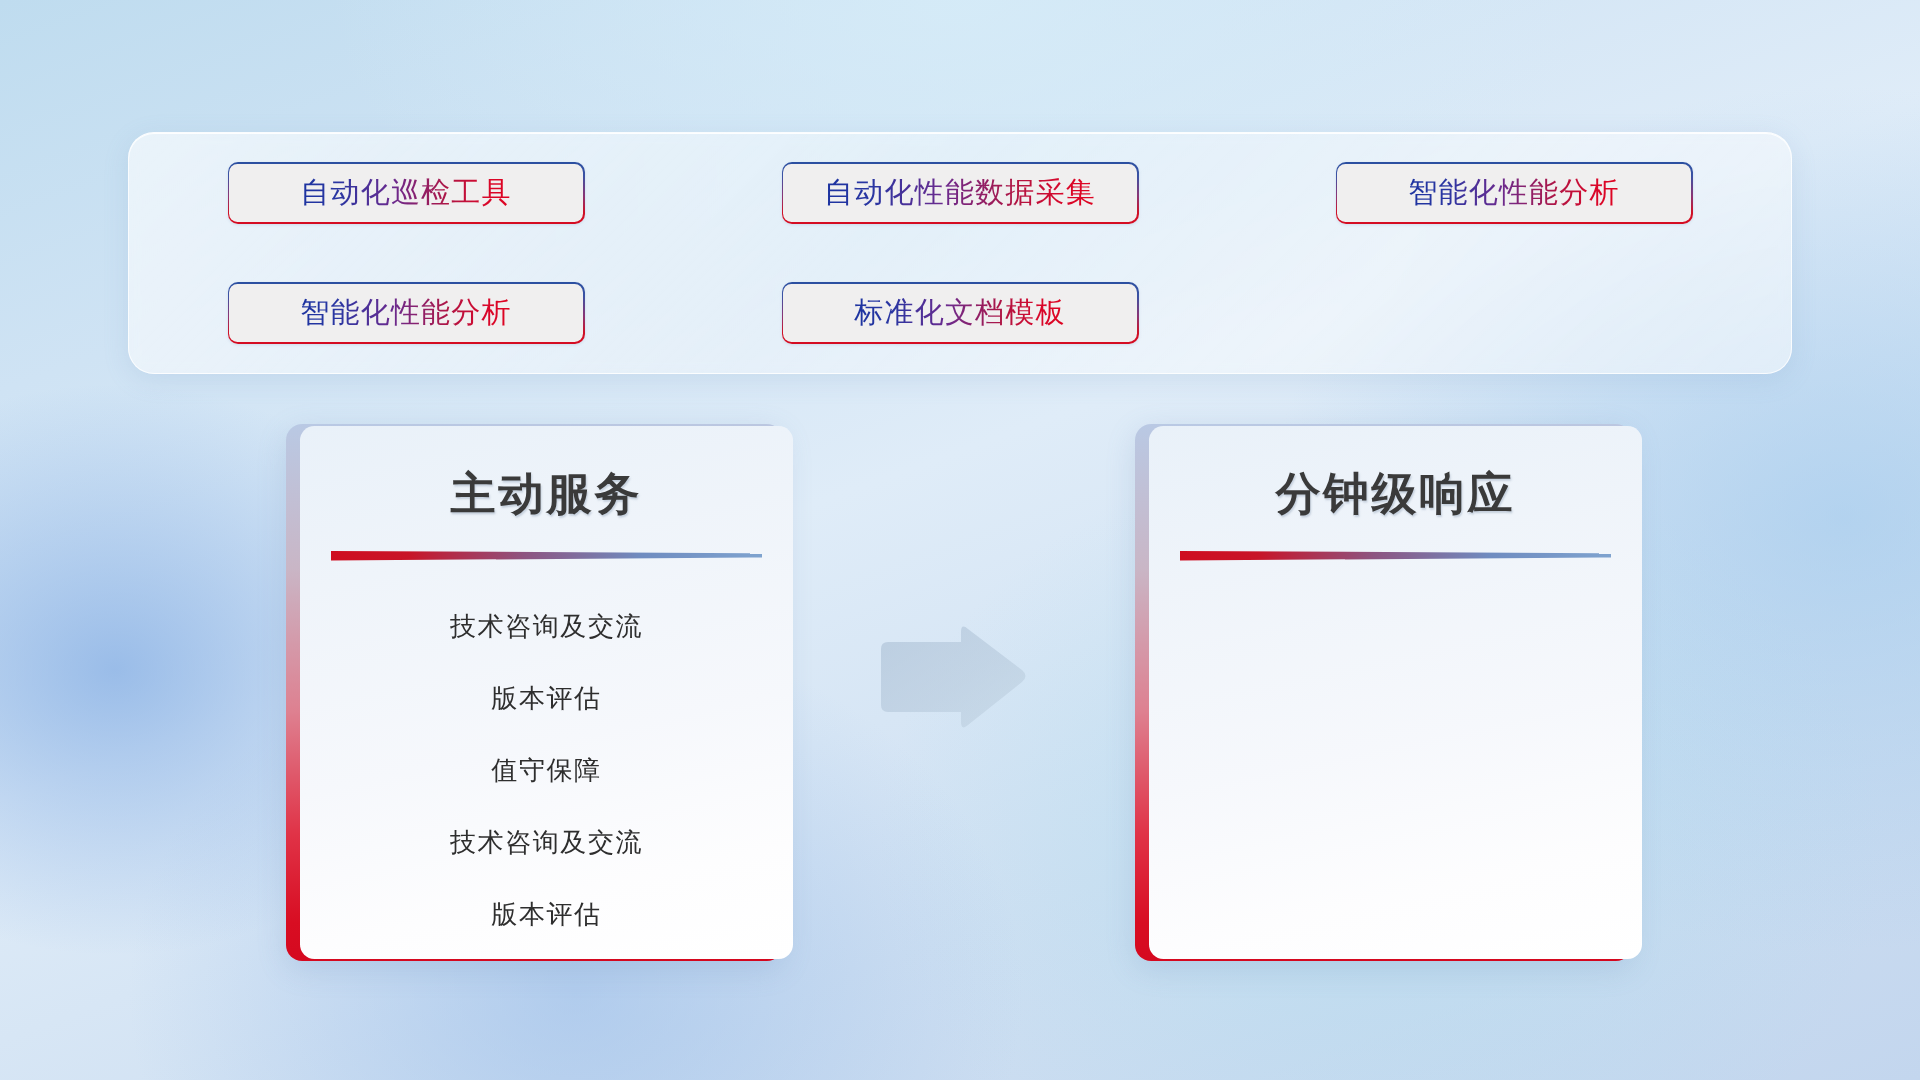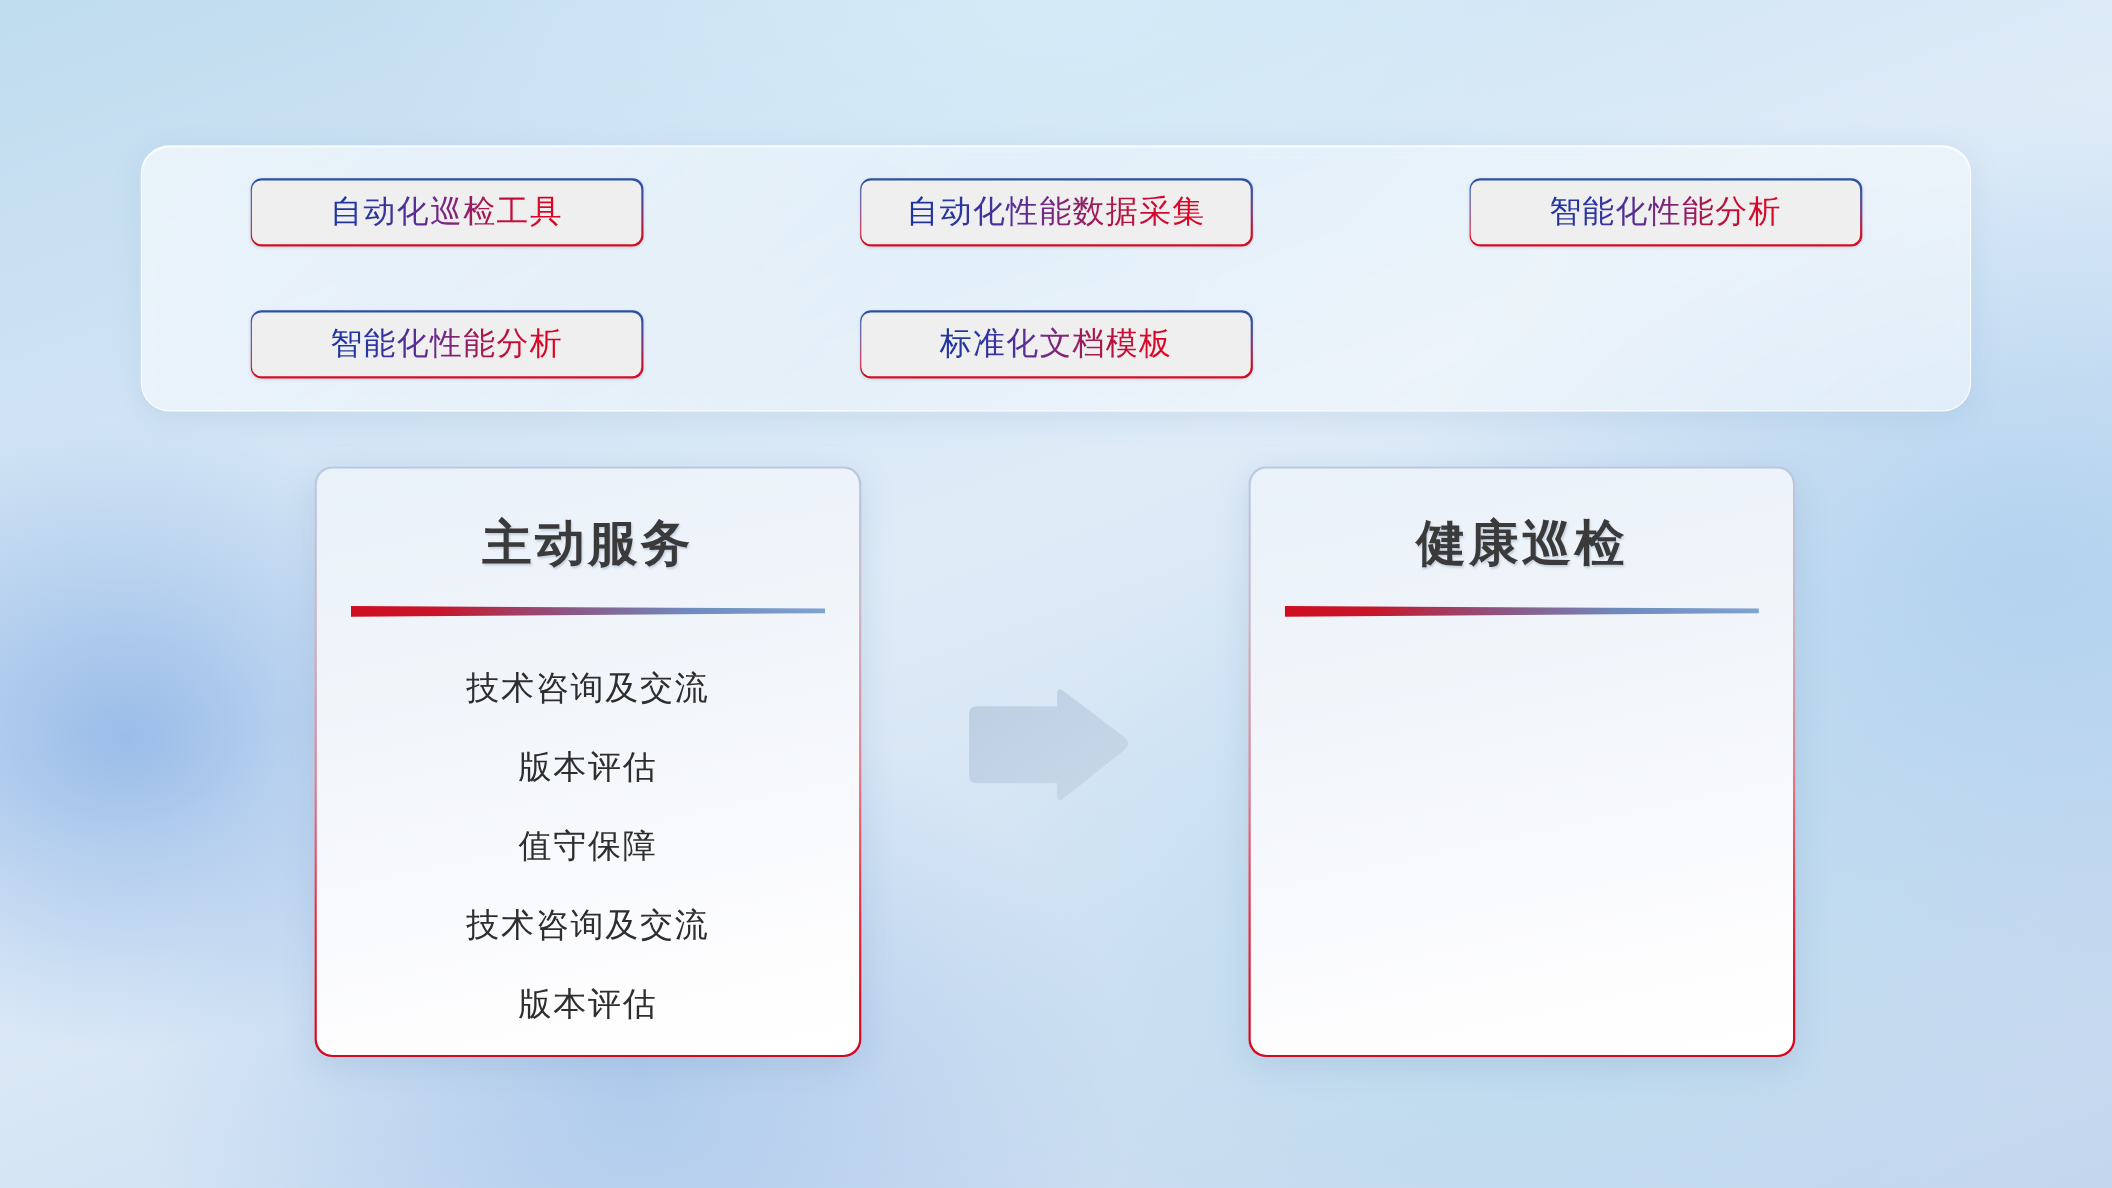--- a/index.html
+++ b/index.html
@@ -77,20 +77,21 @@
     padding:1.7px;
     background:linear-gradient(178deg, #b9c9e4 0%, #c9b6c6 26%, #de8090 52%, #e03347 74%, #d80d22 90%, #d4071e 100%);
     box-shadow:0 8px 30px rgba(100,135,180,0.20);
   }
   .card-inner{
     width:100%; height:100%;
     border-radius:14.4px;
     background:linear-gradient(168deg, #e9f1f9 0%, #eff4fa 26%, #f6f8fc 58%, #fdfdfe 82%, #ffffff 100%);
     display:flex; flex-direction:column; align-items:center;
     overflow:hidden;
+    margin-left:12px;
   }
   .card-left{ left:286px; top:424px; }
   .card-right{ left:1135px; top:424px; }
 
   .card-title{
     margin-top:38px;
     font-size:45px;
     font-weight:bold;
     color:#3a3a3a;
     letter-spacing:3px;
@@ -104,21 +105,21 @@
   }
   .divider svg{ display:block; width:431px; height:12px; }
 
   .item-list{
     margin-top:28px;
     width:100%;
     display:flex; flex-direction:column;
     align-items:center;
   }
   .list-item{
-    font-size:30px;
+    font-size:26px;
     color:#2e2e2e;
     letter-spacing:1.6px;
     height:72px;
     line-height:72px;
     white-space:nowrap;
   }
 
   
   .arrow{
     position:absolute;
@@ -209,21 +210,21 @@
           <stop offset="100%" stop-color="#bed0de" stop-opacity="0.50"></stop>
         </linearGradient>
       </defs>
       <path d="M6,27 q0-7 7-7 L86,20 L86,10 q0-9 7-3 L147,48 q7,6 0,12 L93,103 q-7,6 -7,-3 L86,90 L13,90 q-7,0 -7,-7 Z" fill="url(#arrowgrad)"></path>
     </svg>
   </div>
 
   <div class="card card-right">
     <div class="card-inner">
 
-      <div class="card-title">健康巡检</div>
+      <div class="card-title">分钟级响应</div>
 
       <div class="divider">
         <svg viewBox="0 0 431 12" xmlns="http://www.w3.org/2000/svg">
           <defs>
             <linearGradient id="divgradR" x1="0" y1="0" x2="1" y2="0">
               <stop offset="0%" stop-color="#cf0d20"></stop>
               <stop offset="18%" stop-color="#c81528"></stop>
               <stop offset="45%" stop-color="#8d5481"></stop>
               <stop offset="72%" stop-color="#6f8cc0"></stop>
               <stop offset="100%" stop-color="#7fa3cf"></stop>

